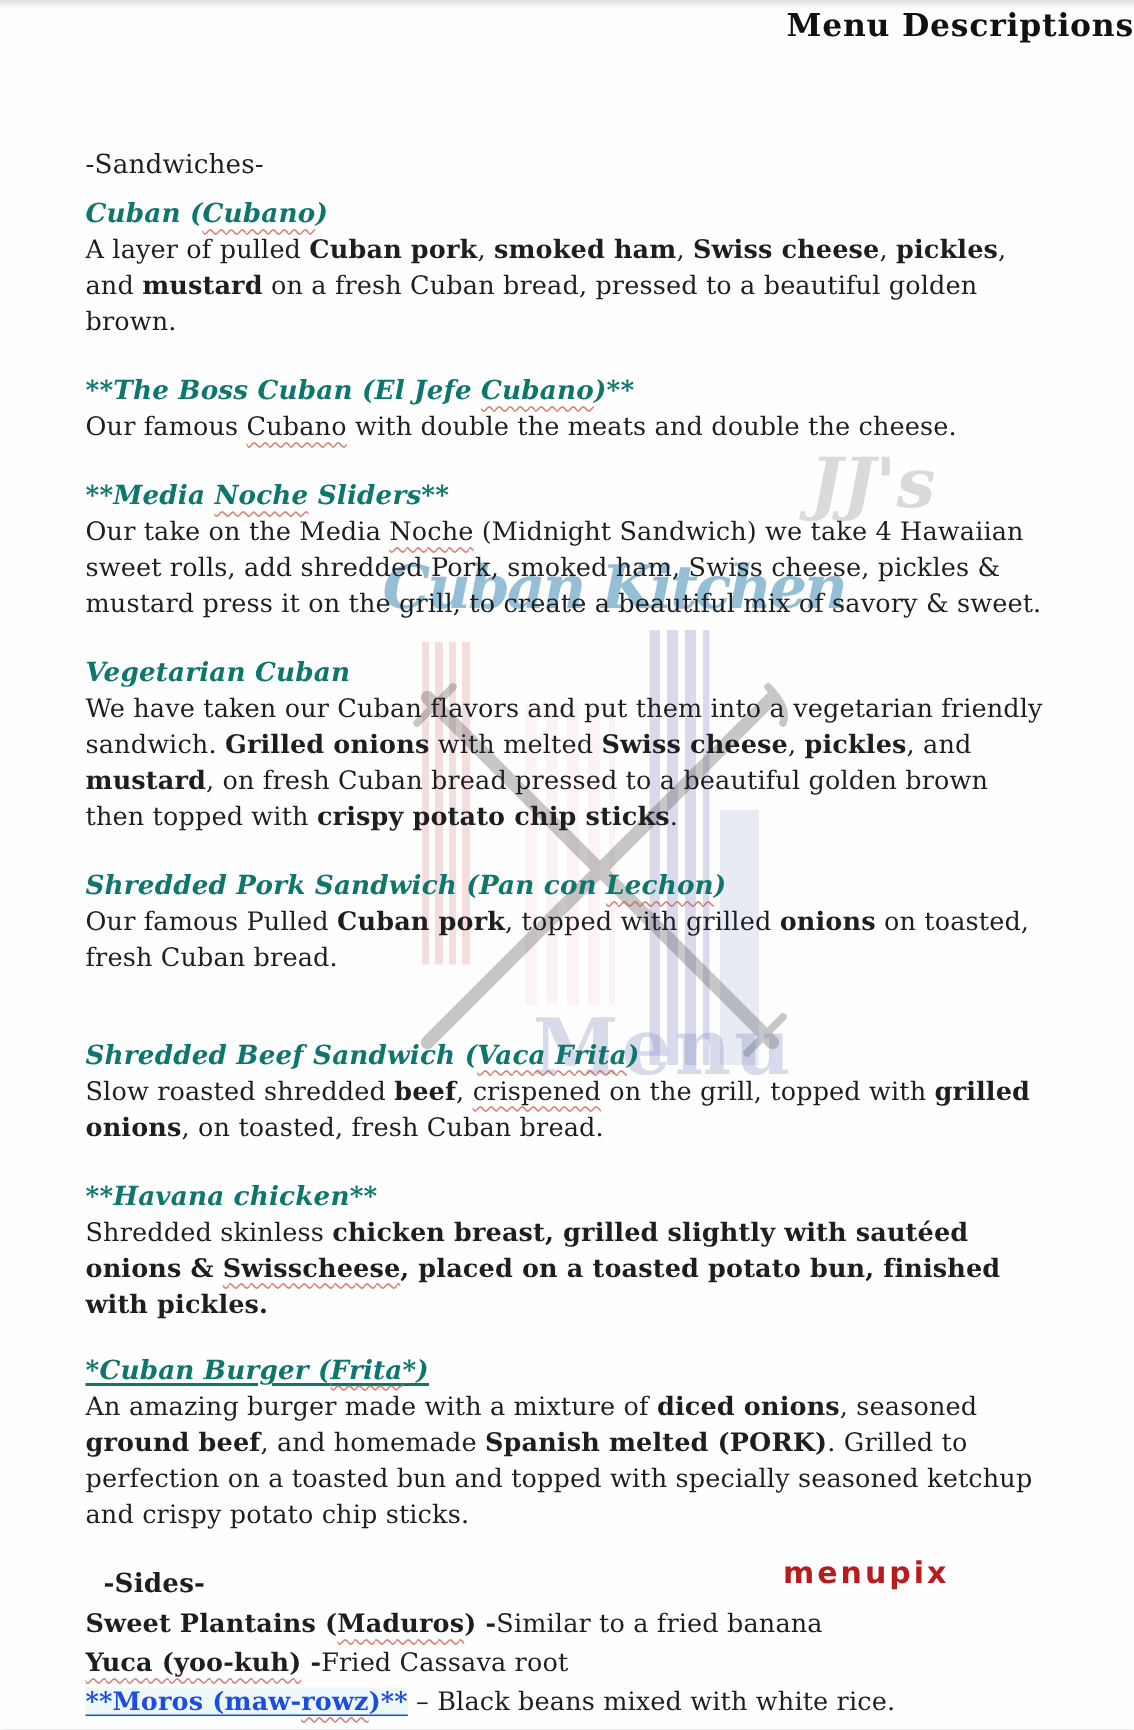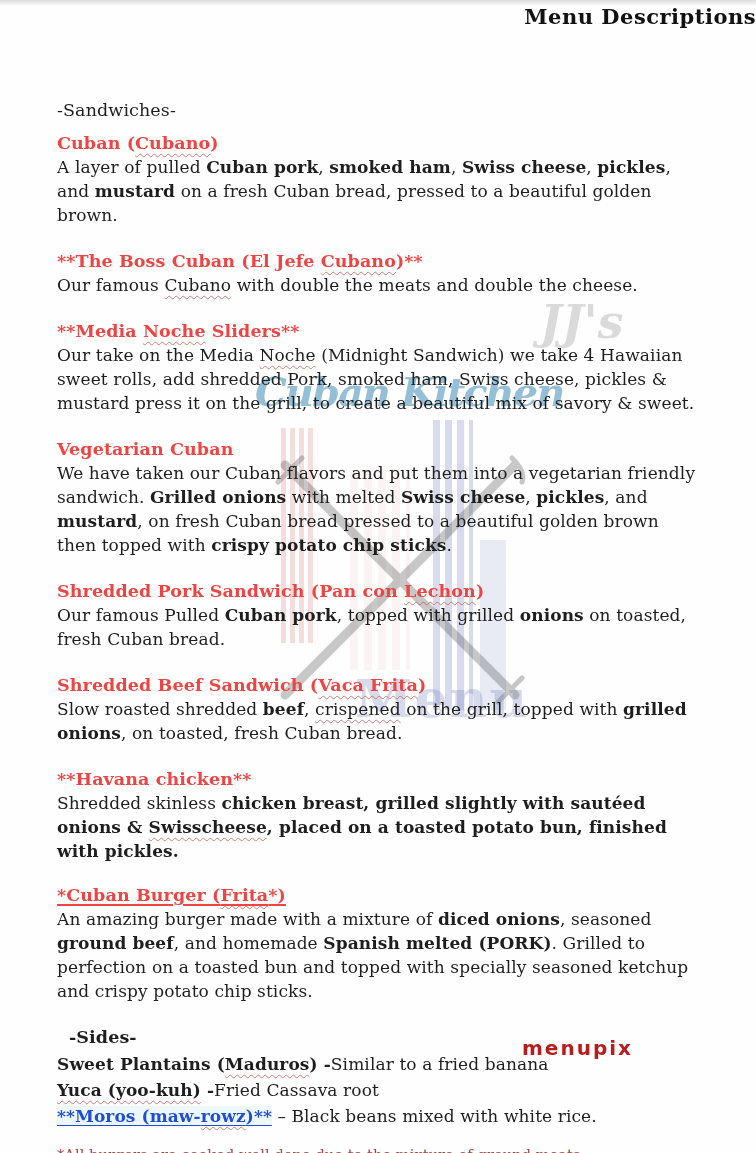--- a/index.html
+++ b/index.html
@@ -32,23 +32,23 @@
 
   
   .menupix{position:absolute; left:522px; top:1036px; font-size:20px; letter-spacing:2px;
     color:#b91c1c; font-family:"DejaVu Sans", sans-serif; font-weight:bold;}
 
   
   h1{margin:0; padding-top:4px; text-align:right; font-size:21px; letter-spacing:.5px; color:#111;}
   .content{position:absolute; left:57px; top:98px; width:645px; font-size:17px; line-height:24px; letter-spacing:.1px;}
   .label{font-weight:normal; margin:0 0 9px; font-size:17.5px;}
   .item{margin:0 0 22px;}
-  .item.gap-lg{margin-bottom:22px;}
+  .item.gap-lg{margin-bottom:41px;}
   .item.gap-md{margin-bottom:20px;}
-  .item h3{margin:0; font-size:17.5px; font-weight:bold; color:#ef4444;}
+  .item h3{margin:0; font-size:17.5px; font-weight:bold; color:#0f766e;font-style:italic;}
   .item p{margin:0;}
   .t-cyan{color:#35a4c4;}
   .t-red{color:#9b221b; text-decoration:underline; text-decoration-thickness:1.5px; text-underline-offset:3px;}
   .b{font-weight:bold;}
   .sq{text-decoration:underline; text-decoration-style:wavy; text-decoration-color:rgba(199,90,74,.75);
       text-decoration-thickness:1px; text-underline-offset:3.5px;}
   .sides .label{margin:0 12px 2px; font-weight:bold; font-size:17.5px;}
   .side-line{margin:0; line-height:26px;}
   .link{color:#1d4ed8; font-weight:bold; text-decoration:underline; text-underline-offset:3px;
     background:rgba(140,210,230,.14); cursor:pointer;}

